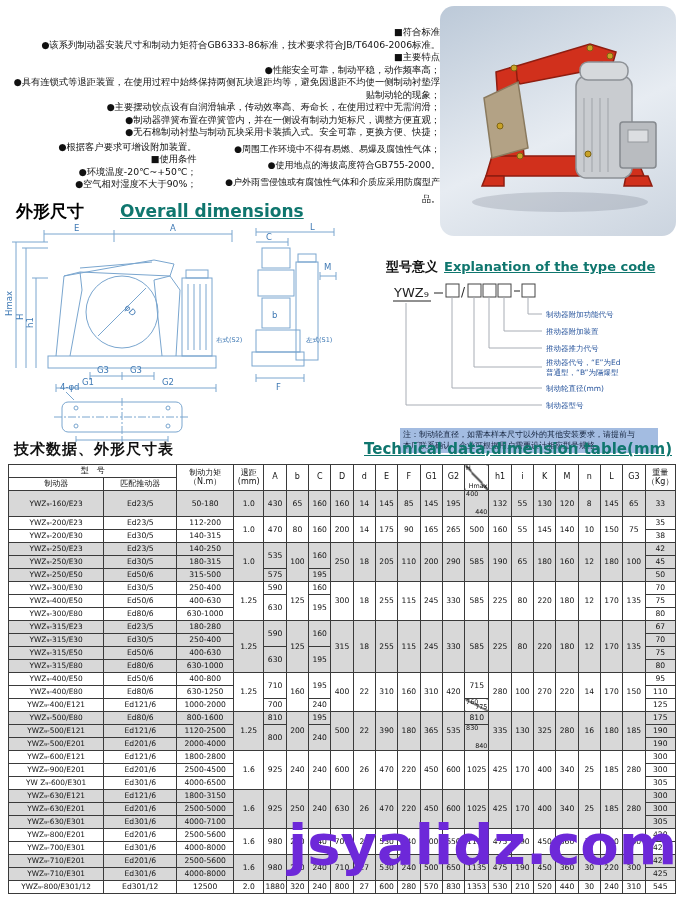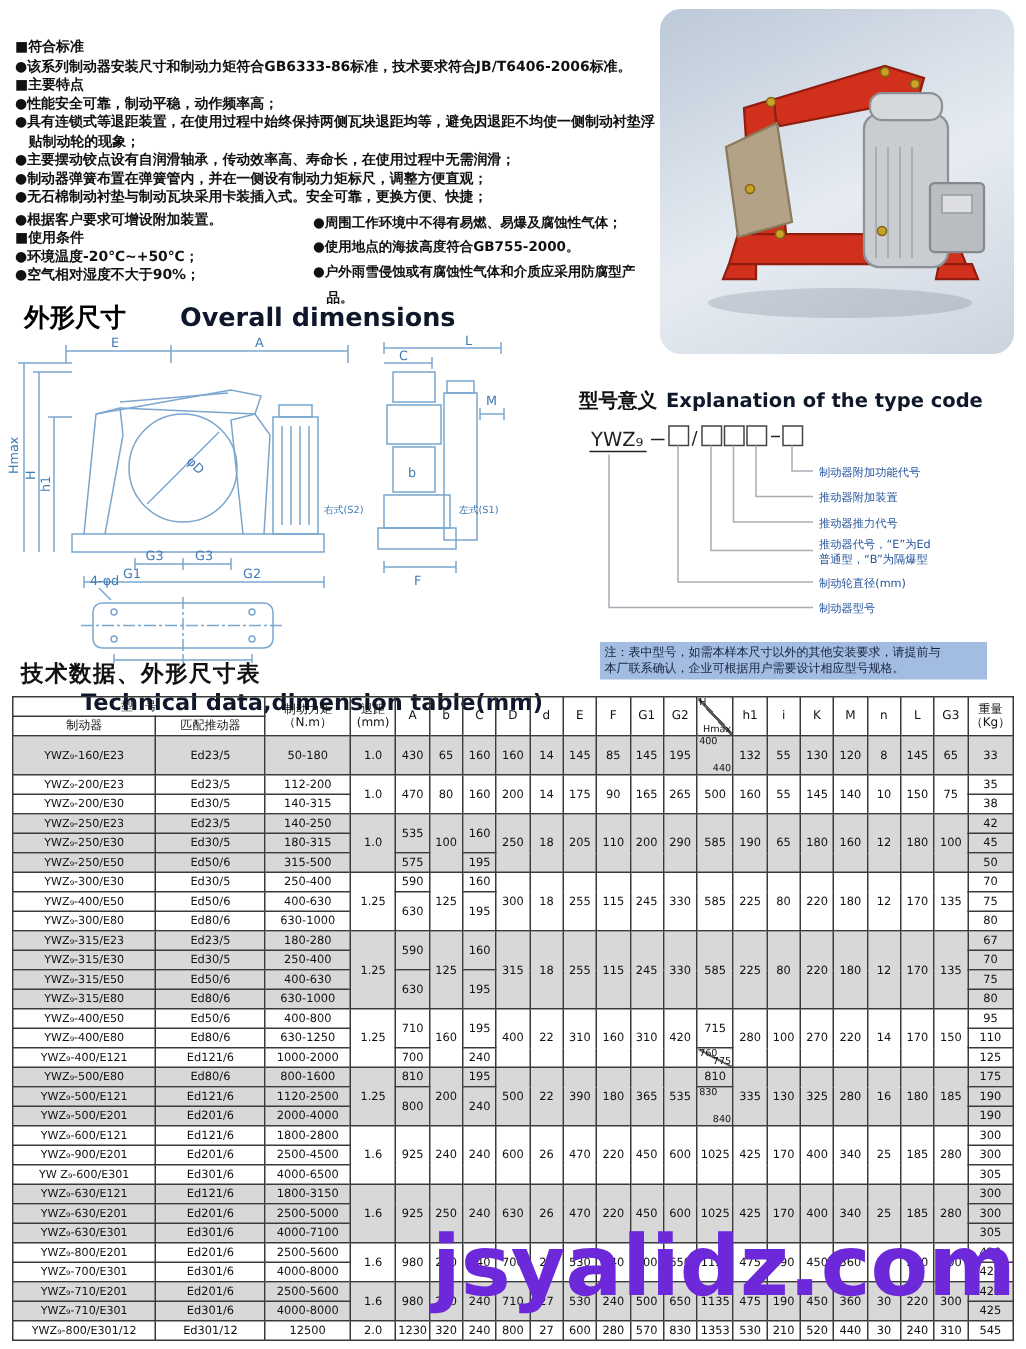--- a/index.html
+++ b/index.html
@@ -1,39 +1,39 @@
 <!DOCTYPE html>
 <html><head>
 <meta charset="utf-8">
 <style>
   html,body{margin:0;padding:0;}
   body{width:684px;height:899px;position:relative;background:#fff;overflow:hidden;
        font-family:"DejaVu Sans","Liberation Sans",sans-serif;color:#111;}
   
-  .intro{position:absolute;left:10px;top:26px;width:430px;font-size:9.3px;font-weight:bold;line-height:12.5px;}
+  .intro{position:absolute;left:10px;top:26px;width:430px;font-size:9.3px;font-weight:normal;line-height:12.5px;text-align:right;}
   .intro .ln{padding-left:9px;text-indent:-9px;}
   .cond{display:flex;margin-top:2px;gap:12px;}
   .cond .cl{width:192px;}
   .cond .cr{width:238px;line-height:16.8px;font-size:9px;}
   
   .photo{position:absolute;left:440px;top:6px;width:236px;height:230px;border-radius:14px;
          background:linear-gradient(155deg,#bcc9d8 0%,#e7ecf2 55%,#cbd4df 100%);}
   
   .dimhead{position:absolute;left:16px;top:200px;font-size:17px;font-weight:bold;}
   .dimhead .zh{color:#000;margin-right:36px;}
-  .blue{color:#0f172a;}
+  .blue{color:#0f766e;text-decoration:underline;}
   .drawing{position:absolute;left:4px;top:220px;}
   
   .typecode{position:absolute;left:386px;top:258px;width:296px;}
   .tc-head{font-size:13px;font-weight:bold;}
   .tc-head .zh{margin-right:6px;}
   .tc-note{margin-left:14px;margin-top:2px;width:252px;background:#a3bce1;color:#16253f;
            font-size:8px;line-height:10.5px;padding:2px 3px;}
   
-  .ttitle{position:absolute;left:14px;top:440px;width:658px;display:flex;justify-content:space-between;font-weight:bold;flex-direction:column;}
+  .ttitle{position:absolute;left:14px;top:440px;width:658px;display:flex;justify-content:space-between;font-weight:bold;}
   .ttitle .zh{font-size:15px;letter-spacing:1px;}
   .ttitle .en{font-size:15px;margin-left:40px;}
   
   table{position:absolute;left:8px;top:464px;width:668px;border-collapse:collapse;table-layout:fixed;}
   th,td{border:1px solid #3a3a3a;text-align:center;vertical-align:middle;padding:0;
         height:12px;line-height:1.02;font-size:7.6px;overflow:hidden;font-weight:normal;}
   thead th{font-size:8px;white-space:pre-line;}
   tr.shade td{background:#d8d8d8;}
   tr.tall td{height:25px;}
   td.model{font-size:7.4px;}
@@ -228,21 +228,21 @@
       <text x="160" y="41">制动器附加功能代号</text>
       <text x="160" y="58">推动器附加装置</text>
       <text x="160" y="75">推动器推力代号</text>
       <text x="160" y="89">推动器代号，“E”为Ed</text>
       <text x="160" y="99">普通型，“B”为隔爆型</text>
       <text x="160" y="115">制动轮直径(mm)</text>
       <text x="160" y="132">制动器型号</text>
     </g>
   </svg>
   <div class="tc-note">
-    <div>注：表中型号，如需本样本尺寸以外的其他安装要求，请提前与</div>
+    <div>注：制动轮直径，如需本样本尺寸以外的其他安装要求，请提前与</div>
     <div>本厂联系确认，企业可根据用户需要设计相应型号规格。</div>
   </div>
 </div>
 
 <div class="ttitle">
   <span class="zh">技术数据、外形尺寸表</span>
   <span class="en blue">Technical data,dimension table(mm)</span>
 </div>
 
 <table>
@@ -694,21 +694,21 @@
         <td class="model">YWZ₉-710/E301</td>
         <td>Ed301/6</td>
         <td>4000-8000</td>
         <td>425</td>
       </tr>
       <tr>
         <td class="model">YWZ₉-800/E301/12</td>
         <td>Ed301/12</td>
         <td>12500</td>
         <td>2.0</td>
-        <td>1230</td>
+        <td>1880</td>
         <td>320</td>
         <td>240</td>
         <td>800</td>
         <td>27</td>
         <td>600</td>
         <td>280</td>
         <td>570</td>
         <td>830</td>
         <td>1353</td>
         <td>530</td>

